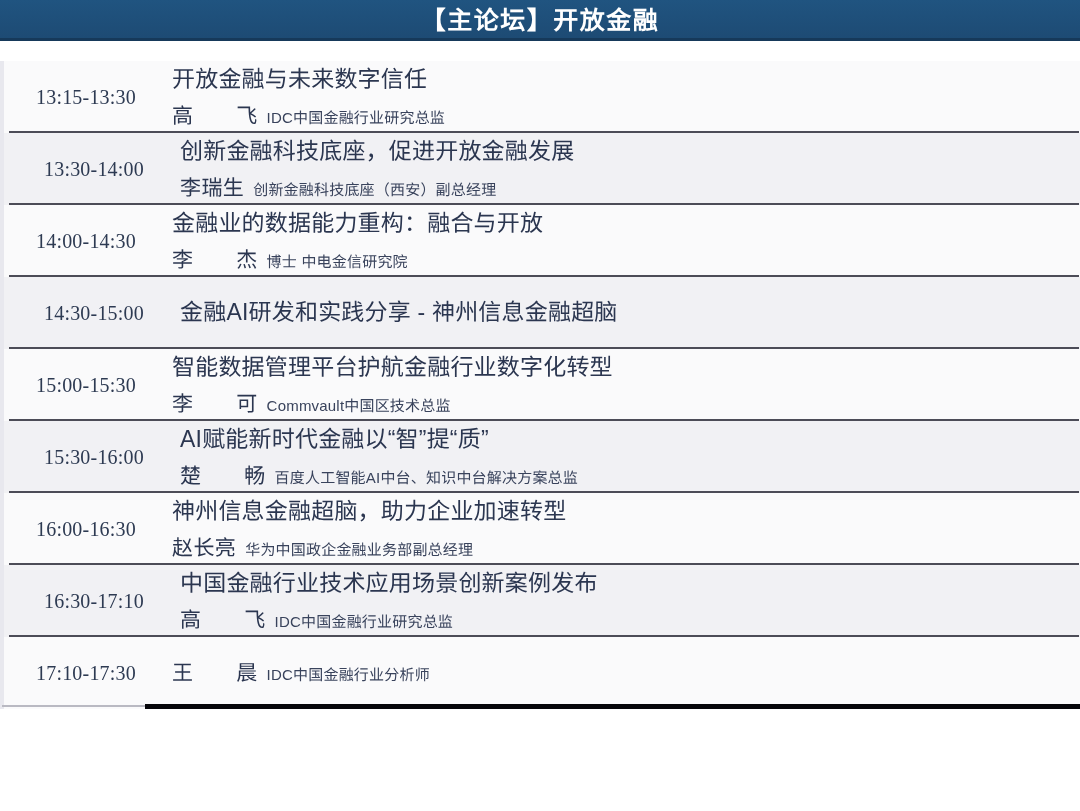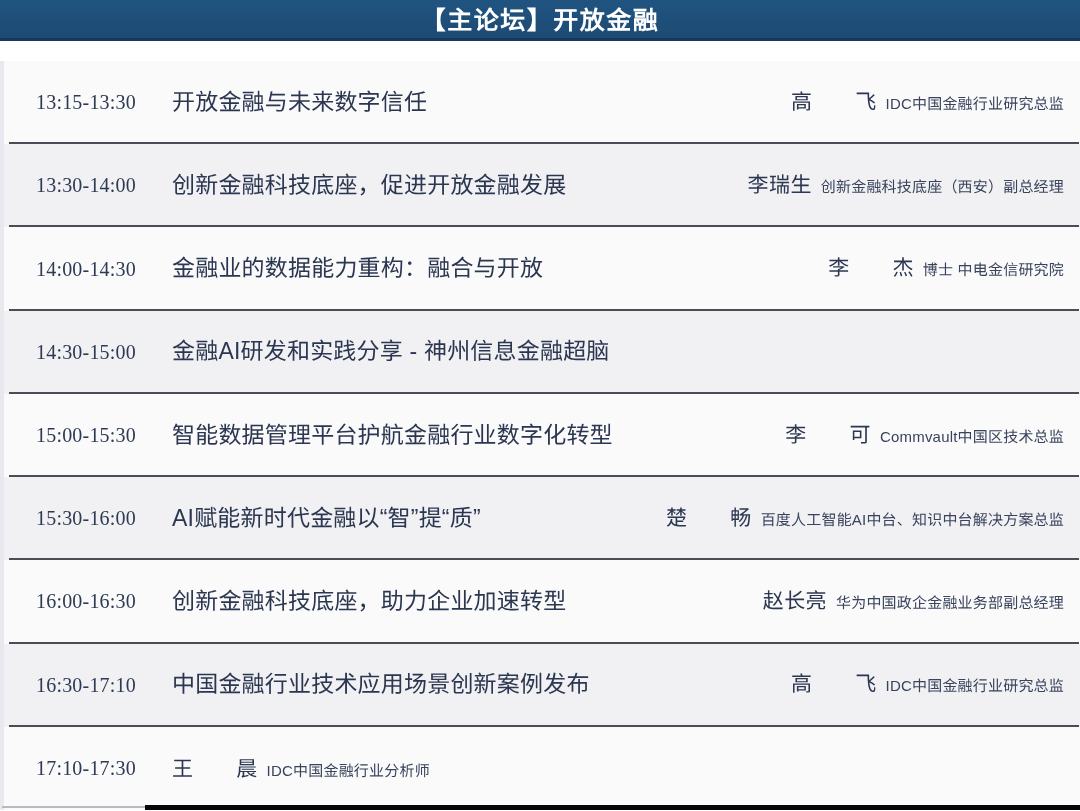--- a/index.html
+++ b/index.html
@@ -10,21 +10,21 @@
   body {
     width: 1080px;
     height: 811px;
     background: #ffffff;
     font-family: "Liberation Sans", "DejaVu Sans", sans-serif;
     overflow: hidden;
   }
 
   .agenda-wrap {
     width: 1080px;
-    height: 810px;
+    height: 709px;
     position: relative;
     box-sizing: border-box;
     display: flex;
     flex-direction: column;
   }
 
   
   .banner {
     height: 41px;
     min-height: 41px;
@@ -65,21 +65,21 @@
   .row {
     flex: 1 1 0;
     display: flex;
     align-items: center;
     position: relative;
     box-sizing: border-box;
     border-left: 4px solid #e8e8ee;
     padding-left: 0;
   }
   .row.odd  { background: #FAFAFB; }
-  .row.even { background: #F1F1F4; }
+  .row.even { background: #F1F1F4; padding-left: 8px; }
 
   
   .row::after {
     content: "";
     position: absolute;
     left: 5px;
     right: 1px;
     bottom: 0;
     height: 2px;
     background: #4c4c57;
@@ -101,21 +101,21 @@
     white-space: nowrap;
     font-family: "Liberation Serif", "DejaVu Serif", serif;
   }
 
   .row-body {
     flex: 1 1 auto;
     box-sizing: border-box;
     padding-left: 10px;
     padding-right: 16px;
     display: flex;
-    flex-direction: row;
+    flex-direction: column;
     justify-content: space-between;
     gap: 11px;
   }
 
   .topic {
     color: #2B3650;
     font-size: 23px;
     font-weight: 500;
     line-height: 1.12;
     letter-spacing: 0.2px;
@@ -238,21 +238,21 @@
         <div class="speaker-line">
           <span class="speaker-name">楚　　畅</span>
           <span class="speaker-affil">百度人工智能AI中台、知识中台解决方案总监</span>
         </div>
       </div>
     </div>
 
     <div class="row odd">
       <div class="row-time">16:00-16:30</div>
       <div class="row-body">
-        <div class="topic">创新金融科技底座，助力企业加速转型</div>
+        <div class="topic">神州信息金融超脑，助力企业加速转型</div>
         <div class="speaker-line">
           <span class="speaker-name">赵长亮</span>
           <span class="speaker-affil">华为中国政企金融业务部副总经理</span>
         </div>
       </div>
     </div>
 
     <div class="row even">
       <div class="row-time">16:30-17:10</div>
       <div class="row-body">

